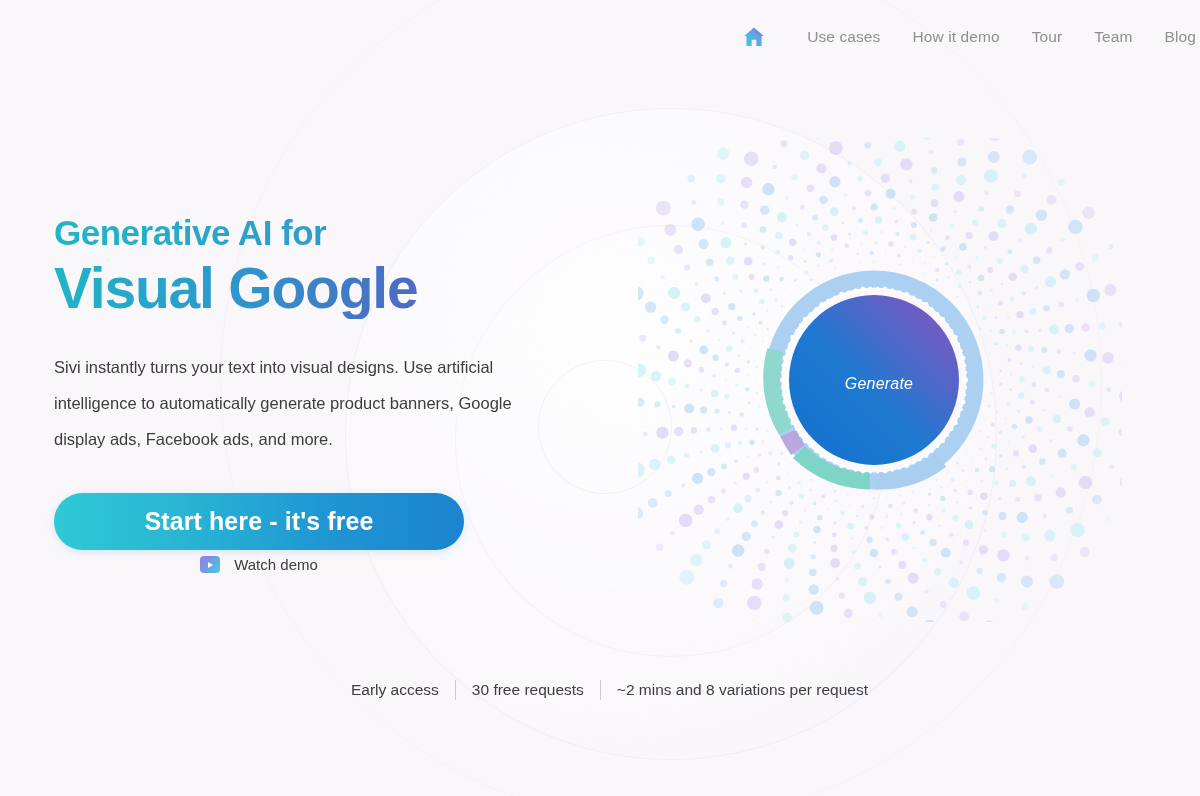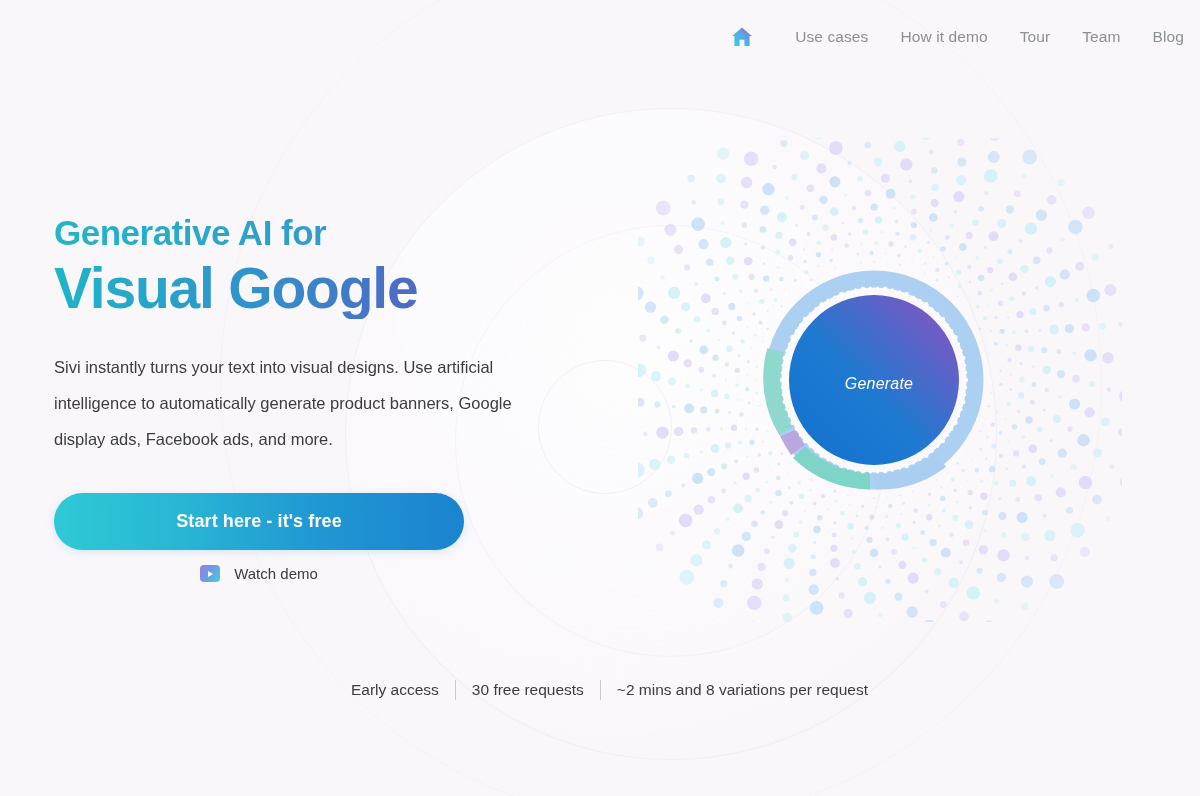--- a/index.html
+++ b/index.html
@@ -38,21 +38,21 @@
                   border-color: rgba(140,140,170,0.05); background: none; }
 
   
   .site-header {
     position: absolute;
     top: 0; left: 0; right: 0;
     height: 74px;
     display: flex;
     align-items: center;
     justify-content: flex-end;
-    padding-right: 12px;
+    padding-right: 0;
     z-index: 20;
   }
   .nav {
     display: flex;
     align-items: center;
     gap: 0;
   }
   .home-icon-wrap {
     width: 30px;
     height: 30px;
@@ -111,30 +111,30 @@
 
   
   .cta-button {
     margin-top: 36px;
     width: 410px;
     height: 57px;
     border: none;
     border-radius: 29px;
     background-image: linear-gradient(90deg, #2ec9d6 0%, #29b6d4 30%, #2097d3 65%, #1b83cf 100%);
     color: #ffffff;
-    font-size: 18px;
+    font-size: 25px;
     font-weight: bold;
     font-family: "Liberation Sans", sans-serif;
     letter-spacing: 0.1px;
     cursor: pointer;
     display: block;
     box-shadow: 0 2px 10px rgba(40,150,205,0.18);
   }
   .watch-demo {
-    margin-top: 15px;
+    margin-top: 6px;
     display: flex;
     align-items: center;
     gap: 14px;
     width: 410px;
     justify-content: center;
     cursor: pointer;
   }
   .play-icon {
     width: 20px;
     height: 17px;

